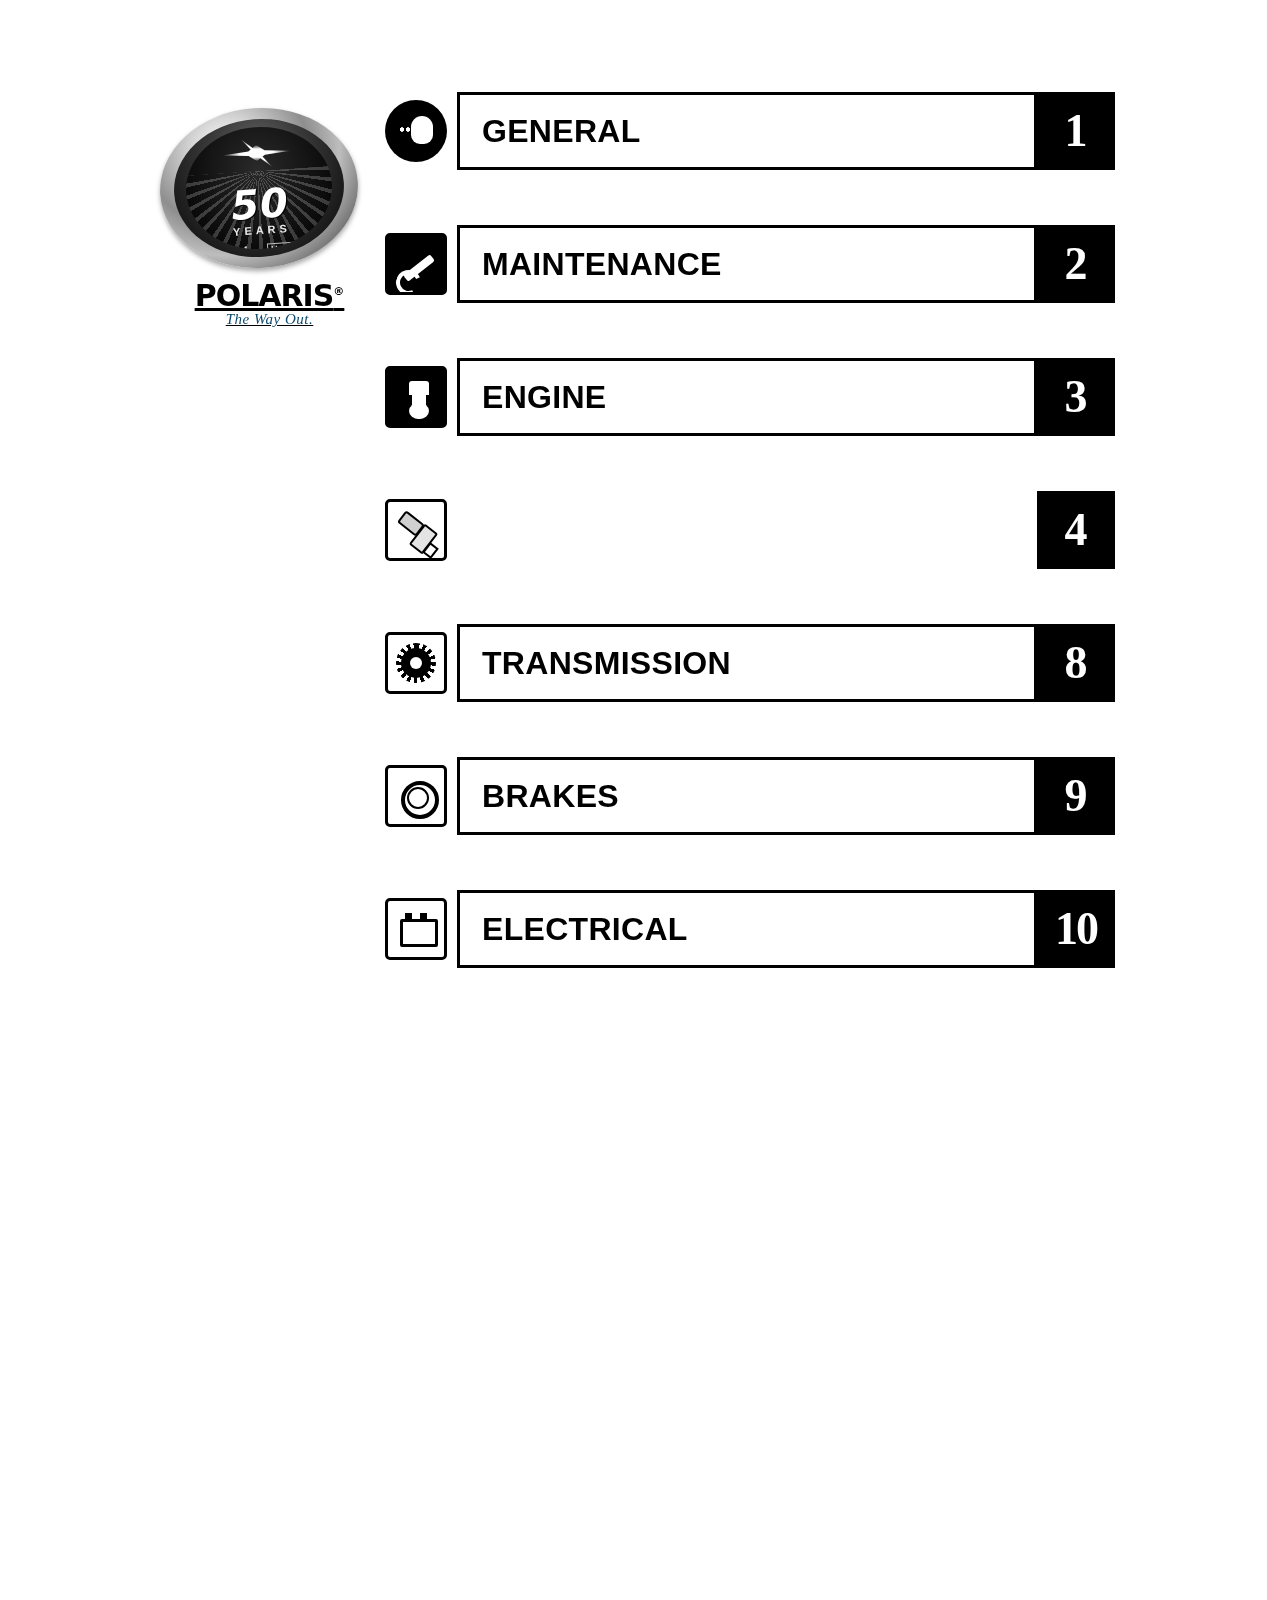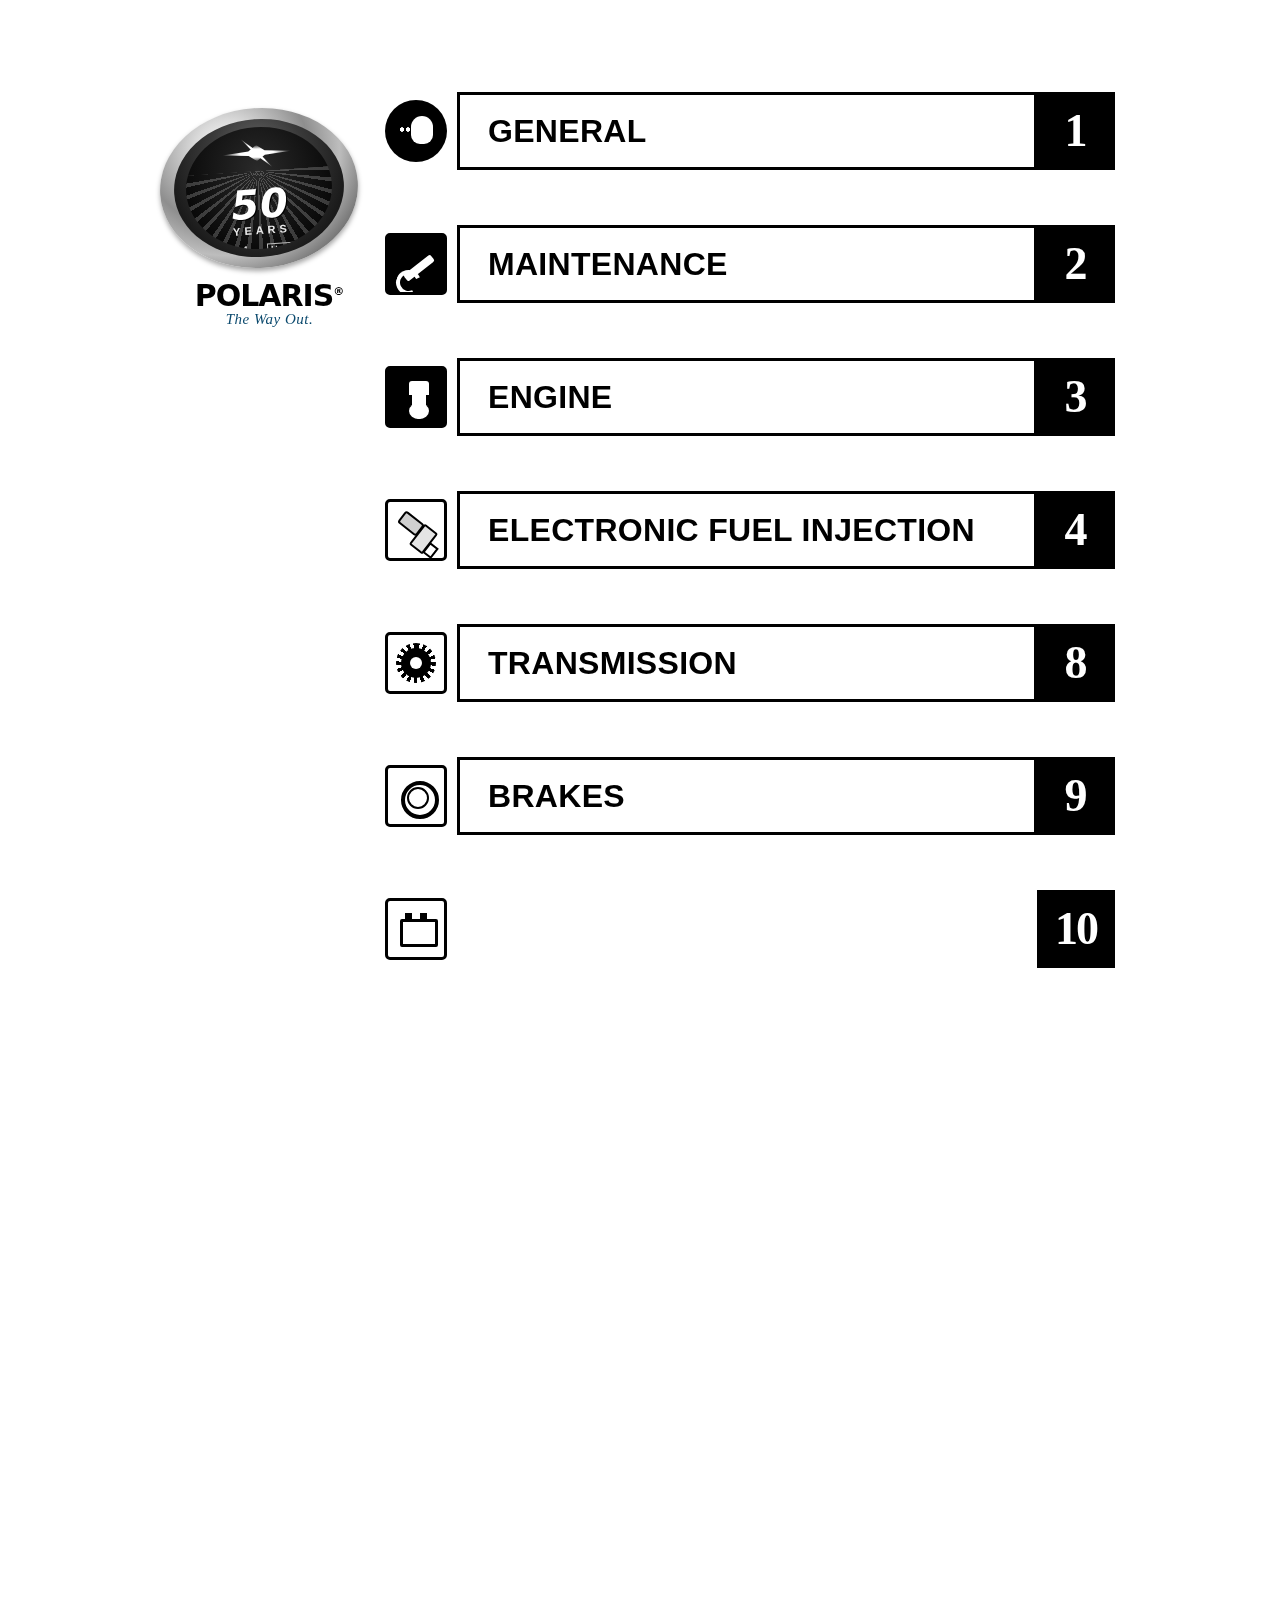--- a/index.html
+++ b/index.html
@@ -130,20 +130,21 @@
     padding: 0 3px;
     font-size: 9px;
     letter-spacing: 2px;
   }
   .logo-wordmark {
     position: absolute;
     left: 22px;
     top: 178px;
     width: 175px;
     text-align: center;
+    text-decoration: underline;
   }
   .wordmark-text {
     font-family: "DejaVu Sans", sans-serif;
     font-weight: bold;
     font-size: 30px;
     letter-spacing: -1px;
     color: #000;
   }
   .wordmark-text .reg {
     font-size: 11px;
@@ -209,21 +210,21 @@
     background: #fff;
     display: flex;
     align-items: center;
   }
   .chapter-label {
     font-family: "Liberation Sans", sans-serif;
     font-weight: bold;
     font-size: 32px;
     letter-spacing: .3px;
     color: #000;
-    padding-left: 28px;
+    padding-left: 22px;
     white-space: nowrap;
     text-align: right;
   }
   .chapter-num {
     position: absolute;
     right: 0;
     top: 0;
     width: 78px;
     height: 78px;
     background: #000;
@@ -525,23 +526,20 @@
   <div class="chapter-row">
     <div class="chapter-icon">
       <div class="icon-square">
         <div class="injector">
           <div class="inj-top"></div>
           <div class="inj-body"></div>
           <div class="inj-tip"></div>
         </div>
       </div>
     </div>
-    <div class="chapter-bar">
-      <div class="chapter-label">ELECTRONIC FUEL INJECTION</div>
-    </div>
     <div class="chapter-num">4</div>
   </div>
 
 
 
 
   <div class="chapter-row">
     <div class="chapter-icon">
       <div class="icon-square">
         <div class="gear-teeth"></div>
@@ -569,16 +567,19 @@
   </div>
 
   <div class="chapter-row">
     <div class="chapter-icon">
       <div class="icon-square">
         <div class="batt-cap1"></div>
         <div class="batt-cap2"></div>
         <div class="batt-body"></div>
       </div>
     </div>
+    <div class="chapter-bar">
+      <div class="chapter-label">ELECTRICAL</div>
+    </div>
     <div class="chapter-num wide">10</div>
   </div>
 
 </div>
 
 </body></html>

